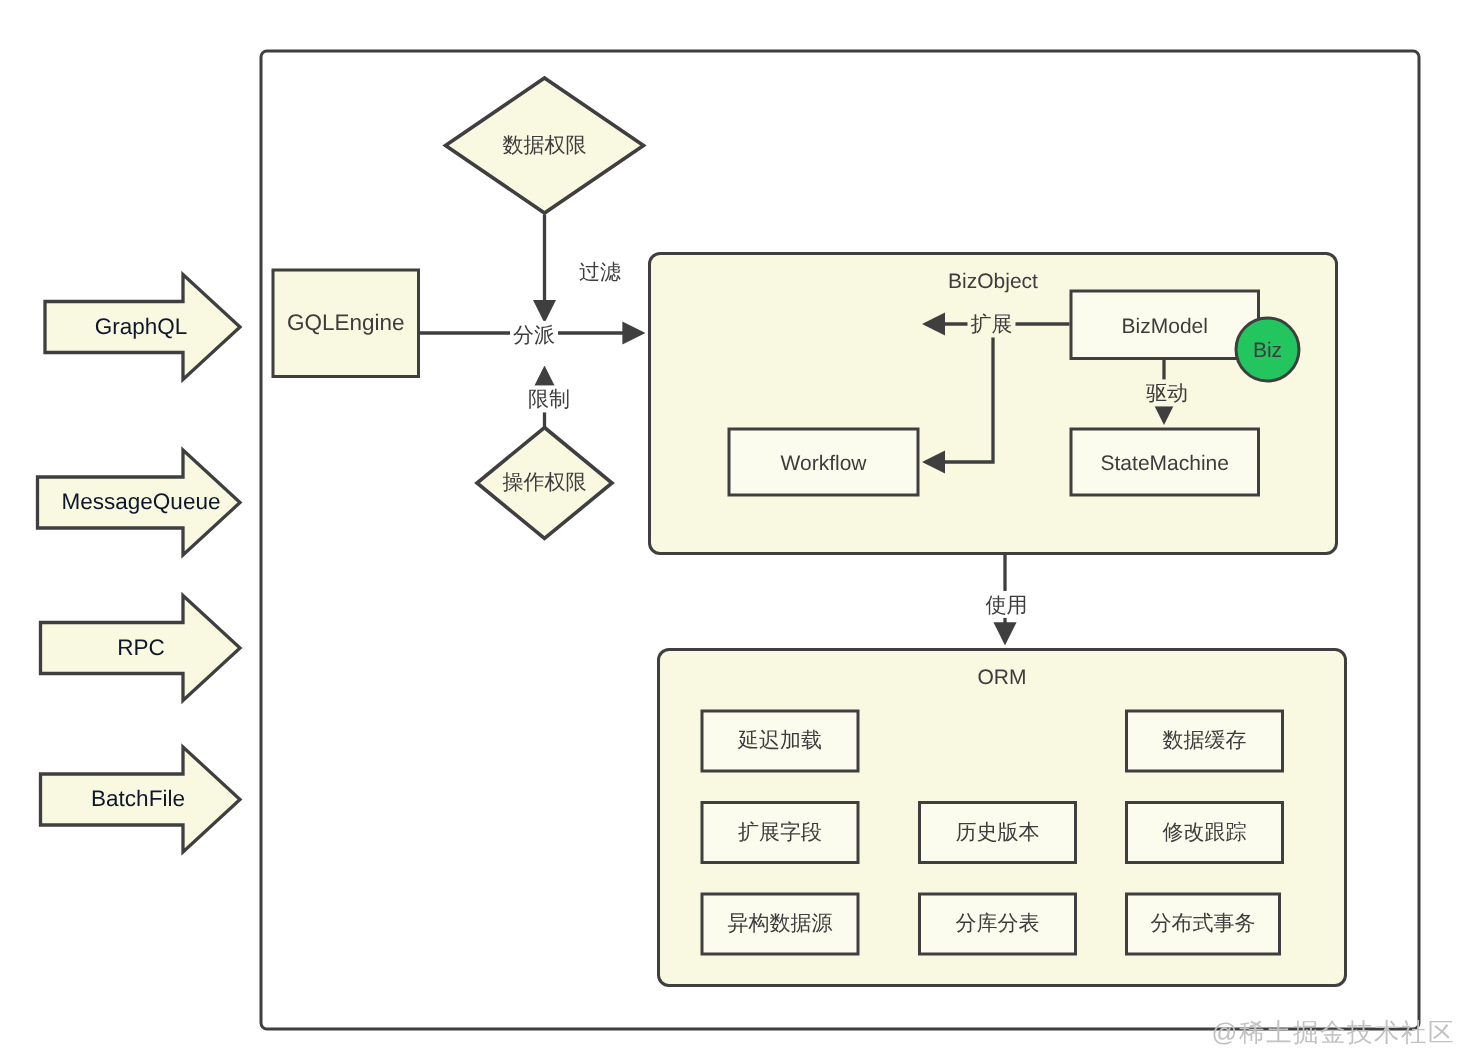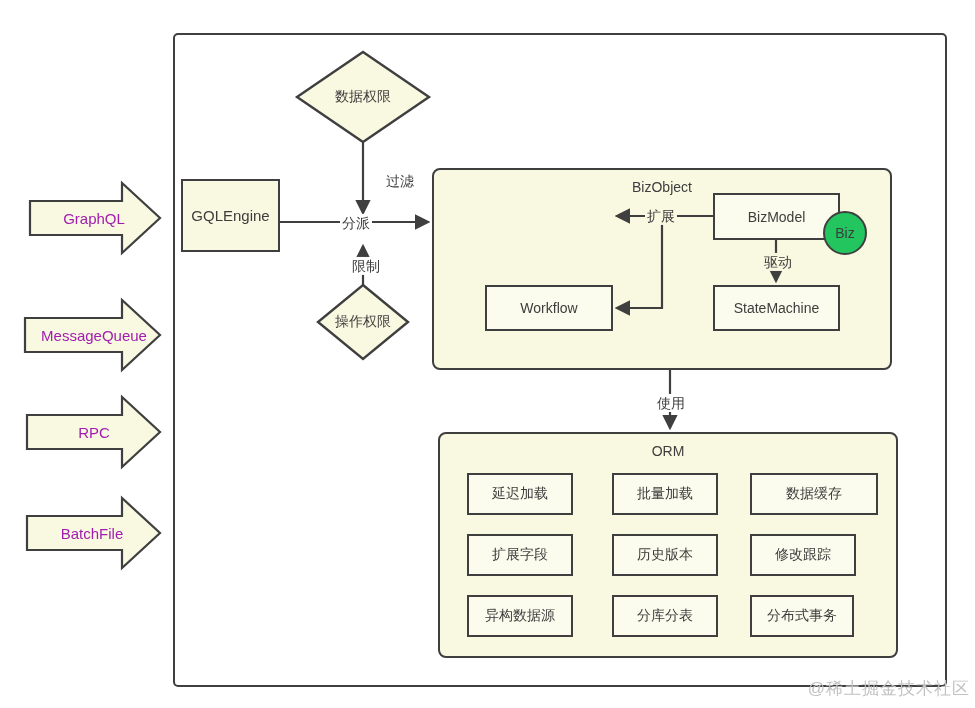--- a/index.html
+++ b/index.html
@@ -30,21 +30,21 @@
   .svg-layer{position:absolute;left:0;top:0;width:975px;height:708px;pointer-events:none;}
   .edge-label{
     position:absolute;transform:translate(-50%,-50%);font-size:14px;color:#3d3d3d;
     padding:1px 2px;line-height:1.15;white-space:nowrap;
   }
   .bg-white{background:#ffffff;}
   .bg-cream{background:#f9f9e2;}
   .shape-label{
     position:absolute;transform:translate(-50%,-50%);font-size:14px;color:#3d3d3d;white-space:nowrap;
   }
-  .arrow-label{font-size:15px;color:#a21caf;}
+  .arrow-label{font-size:15px;color:#0f172a;}
   .watermark{
     position:absolute;right:5px;top:677px;font-size:17px;color:#c2c2c2;letter-spacing:1px;white-space:nowrap;
   }
 </style>
 </head>
 <body>
 
 <div class="stage">
 
   <div class="outer-rect"></div>
@@ -59,22 +59,21 @@
 
   <div class="box engine-box" style="left:181px;top:179px;width:99px;height:73px;">GQLEngine</div>
 
   <div class="box" style="left:485px;top:285px;width:128px;height:46px;">Workflow</div>
   <div class="box" style="left:713px;top:193px;width:127px;height:47px;">BizModel</div>
   <div class="box" style="left:713px;top:285px;width:127px;height:46px;">StateMachine</div>
 
   <div class="circle" style="left:823px;top:211px;width:44px;height:44px;">Biz</div>
 
   <div class="box" style="left:467px;top:473px;width:106px;height:42px;">延迟加载</div>
-  <div class="box" style="left:612px;top:473px;width:106px;height:42px;">批量加载</div>
-  <div class="box" style="left:750px;top:473px;width:128px;height:42px;">数据缓存</div>
+  <div class="box" style="left:750px;top:473px;width:106px;height:42px;">数据缓存</div>
   <div class="box" style="left:467px;top:534px;width:106px;height:42px;">扩展字段</div>
   <div class="box" style="left:612px;top:534px;width:106px;height:42px;">历史版本</div>
   <div class="box" style="left:750px;top:534px;width:106px;height:42px;">修改跟踪</div>
   <div class="box" style="left:467px;top:595px;width:106px;height:42px;">异构数据源</div>
   <div class="box" style="left:612px;top:595px;width:106px;height:42px;">分库分表</div>
   <div class="box" style="left:750px;top:595px;width:104px;height:42px;">分布式事务</div>
 
   <svg class="svg-layer" viewBox="0 0 975 708" xmlns="http://www.w3.org/2000/svg">
     <defs>
       <marker id="ah" viewBox="0 0 10 10" refX="8.5" refY="5" markerWidth="7" markerHeight="7" orient="auto-start-reverse">

